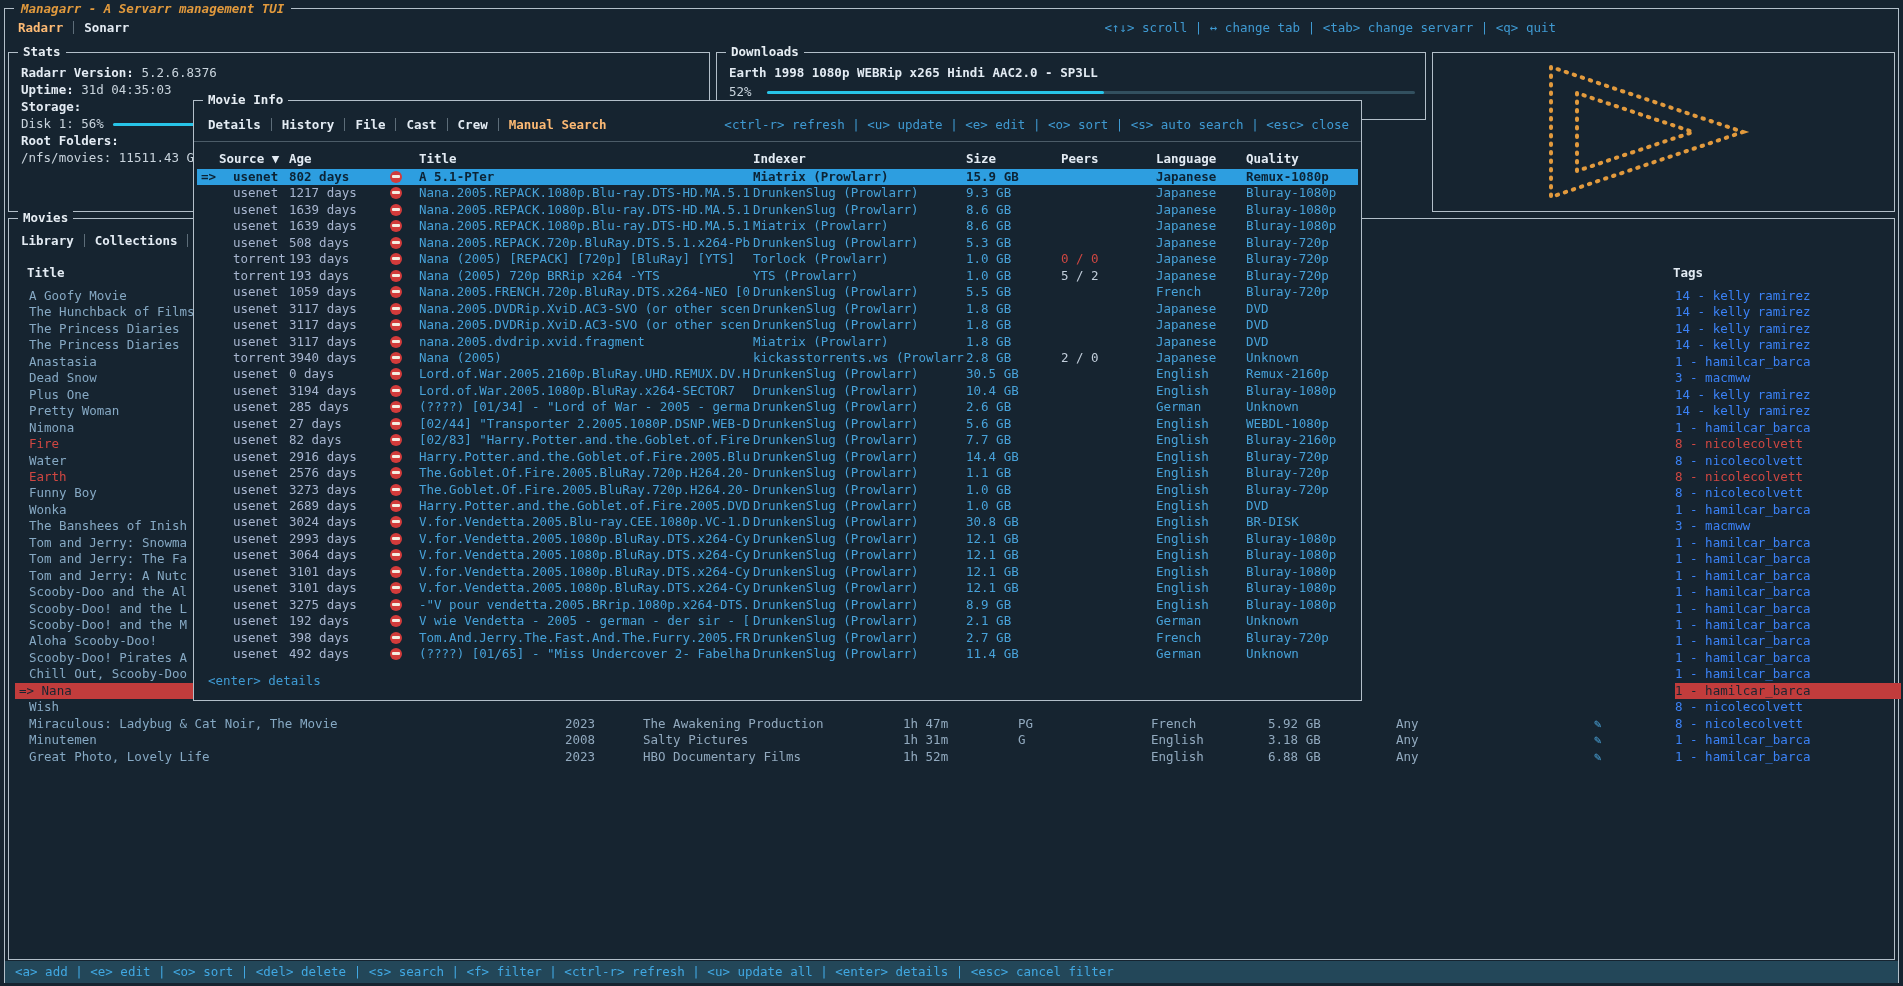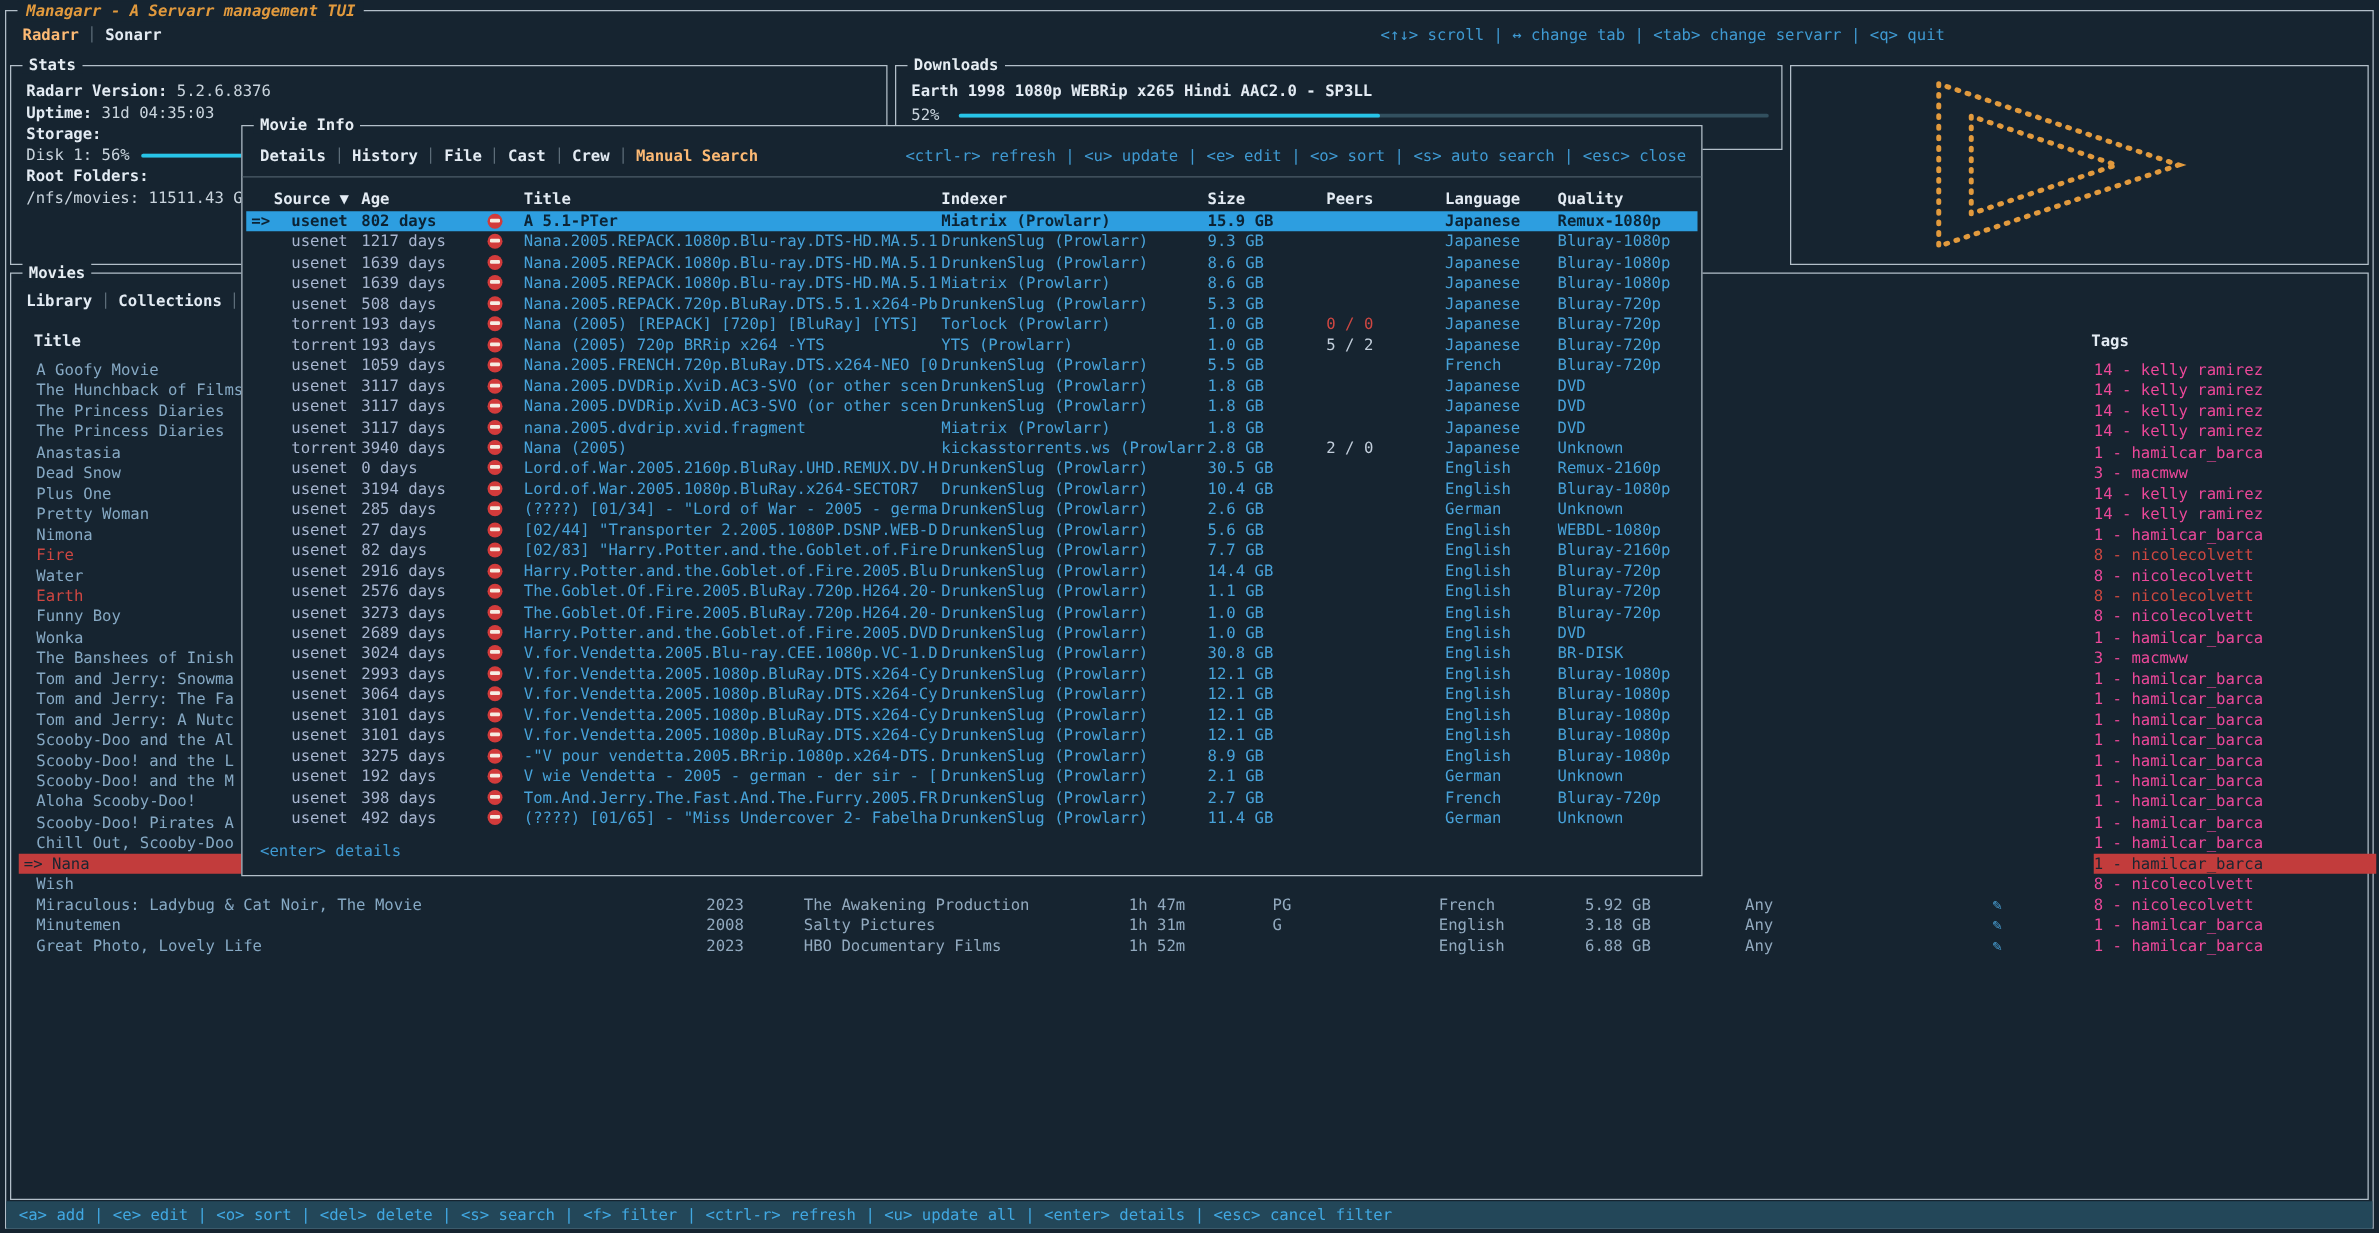--- a/index.html
+++ b/index.html
@@ -36,21 +36,21 @@
   .m-title   { left:4px;   width:232px; padding-left:14px; color:#86a9c4; overflow:visible; }
   .m-title.selbg { padding-left:4px; }
   .m-year    { left:554px; width:72px;  color:#92aabf; }
   .m-studio  { left:632px; width:262px; color:#92aabf; }
   .m-runtime { left:892px; width:100px; color:#92aabf; }
   .m-rating  { left:1007px;width:90px;  color:#92aabf; }
   .m-language{ left:1140px;width:106px; color:#92aabf; }
   .m-size    { left:1257px;width:100px; color:#92aabf; }
   .m-profile { left:1385px;width:120px; color:#92aabf; }
   .m-mon     { left:1583px;width:30px;  color:#4aa4da; font-family:"DejaVu Sans Mono","DejaVu Sans",monospace; }
-  .m-tag     { left:1664px;width:226px; color:#ec4899; }
+  .m-tag     { left:1664px;width:226px; color:#3b82f6; }
   .selbg { background:#c23c3c; color:#1a2531 !important; }
 
   
   .modal { position:absolute; left:193px; top:100px; width:1169px; height:601px;
            background:#162430; border:1px solid #b3bfc9; z-index:10; }
   .modal .divider { position:absolute; left:0; right:0; top:40px; border-top:1px solid #4c5c68; }
   .rh { position:absolute; top:50px; font-weight:bold; color:#e3ebf3; white-space:nowrap; }
   .r-row { position:absolute; left:3px; right:3px; height:16px; }
   .r-row.rsel { background:#2d9ee0; }
   .r-row.rsel .rc { color:#0c2334 !important; font-weight:bold; }

